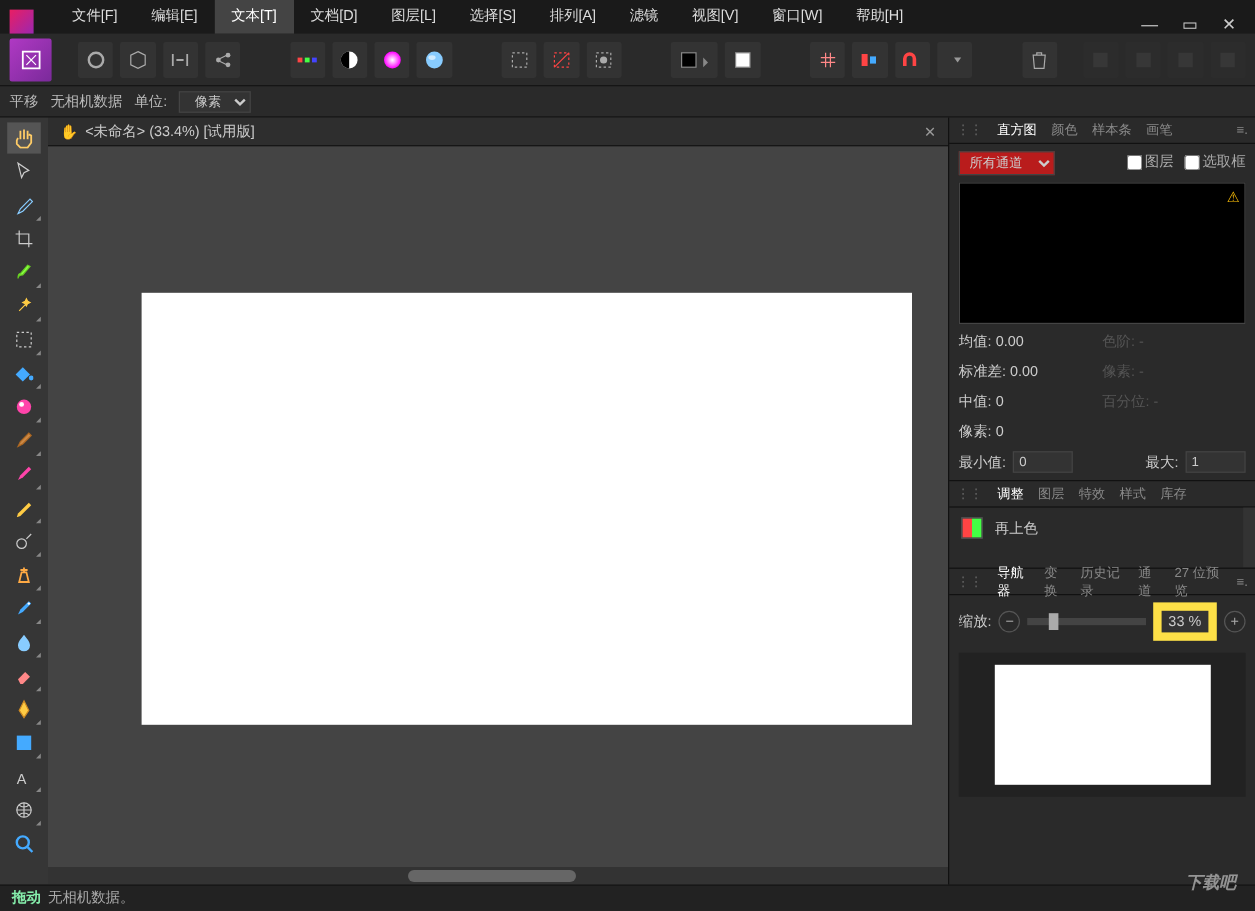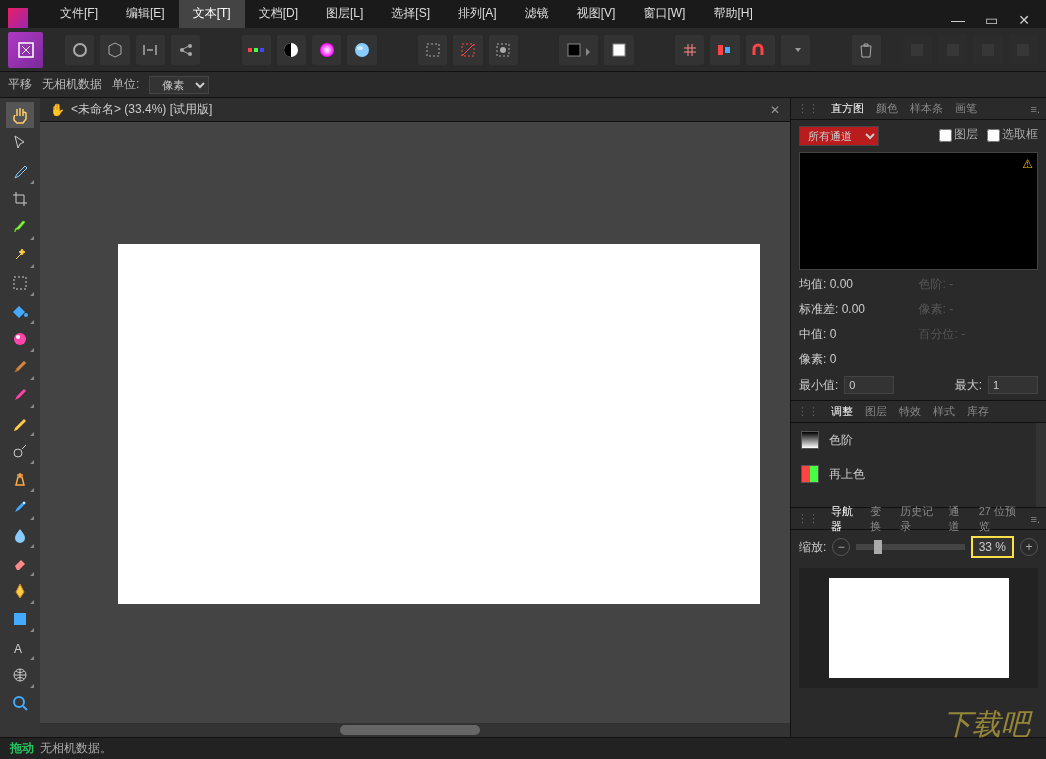--- a/index.html
+++ b/index.html
@@ -65,29 +65,29 @@
 
 .adjbody { border-top: 1px solid #111; }
 .adjlist { max-height: 140px; overflow-y: auto; }
 .adjitem { display: flex; align-items: center; gap: 10px; padding: 8px 10px; cursor: pointer; }
 .adjicon { width: 18px; height: 18px; border: 1px solid #555; }
 
 .navbody { border-top: 1px solid #111; }
 .zoomrow { display: flex; align-items: center; gap: 6px; padding: 6px 8px; font-size: 11px; }
 .zoomrow .slider { flex: 1; height: 6px; background: #444; position: relative; }
 .zoomrow .slider .th { position: absolute; left: 18px; top: -4px; width: 8px; height: 14px; background: #aaa; }
-.zoomrow .pct { background: #333; border: 2px solid #fde047; padding: 2px 6px; }
+.zoomrow .pct { background: #333; border: 7px solid #fde047; padding: 2px 6px; }
 .zoomrow .zbtn { width: 18px; height: 18px; border: 1px solid #555; border-radius: 50%; display: flex; align-items: center; justify-content: center; cursor: pointer; color: #aaa; }
 .navprev { margin: 4px 8px; height: 120px; background: #222; display: flex; align-items: center; justify-content: center; }
 .navprev .mini { width: 180px; height: 100px; background: #fff; }
 
 
 .statusbar { height: 22px; background: #222; display: flex; align-items: center; padding: 0 10px; gap: 6px; color: #aaa; font-size: 11px; border-top: 1px solid #111; }
 
-.watermark { position: absolute; right: 16px; bottom: 14px; color: #fde047; font-size: 29px; font-style: italic; font-weight: normal; opacity: 0.5; pointer-events: none; }
+.watermark { position: absolute; right: 16px; bottom: 14px; color: #ffffff; font-size: 14px; font-style: italic; font-weight: bold; opacity: 0.5; pointer-events: none; }
 .scrollbar-v { width: 10px; background: #333; }
 
 .dropdown-arrow { display:inline-block; margin-left:4px; width:0; height:0; border-left:3px solid transparent; border-right:3px solid transparent; border-top:4px solid #999; vertical-align:middle; }
 </style>
 </head>
 <body>
 
 <div class="titlebar">
   <div class="logo"></div>
   <div class="menubar">
@@ -454,24 +454,20 @@
         <span style="color:#666">⋮⋮</span>
         <span class="active">调整</span>
         <span>图层</span>
         <span>特效</span>
         <span>样式</span>
         <span>库存</span>
       </div>
       <div style="display:flex">
         <div class="adjlist" style="flex:1">
           <div class="adjitem">
-              <div class="adjicon" style="background:linear-gradient(#000,#fff)"></div>
-              <span>色阶</span>
-            </div>
-          <div class="adjitem">
               <div class="adjicon" style="background:linear-gradient(90deg,#f44 50%,#4f4 50%)"></div>
               <span>再上色</span>
             </div>
           <div class="adjitem"></div>
         </div>
         <div class="scrollbar-v"></div>
       </div>
     </div>
 
     <div class="navbody">
@@ -494,17 +490,17 @@
         <span class="zbtn">+</span>
       </div>
       <div class="navprev">
           <div class="mini"></div>
         </div>
     </div>
   </div>
 </div>
 
 <div class="statusbar">
-  <b style="color:#22c55e">拖动</b>
+  <b style="color:#86efac">拖动</b>
   <span>无相机数据。</span>
 </div>
 
 <div class="watermark">下载吧</div>
 
 </body></html>

